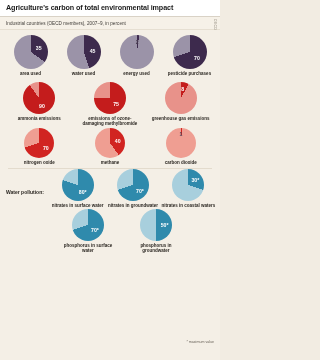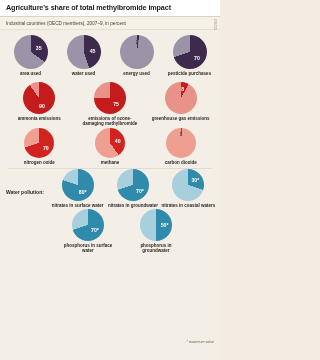--- a/index.html
+++ b/index.html
@@ -128,21 +128,21 @@
     padding-left:10px;
   }
   .half-row .cell{flex:0 0 56px;}
 </style>
 </head>
 <body>
 
 <div class="infographic">
 
   <div class="title-bar">
-    <div class="title">Agriculture's share of total methylbromide impact</div>
+    <div class="title">Agriculture's carbon of total environmental impact</div>
   </div>
 
   <div class="subtitle-bar">
     <div class="subtitle">Industrial countries (OECD members), 2007–9, in percent</div>
     <div class="source-vert">OECD</div>
   </div>
 
   <div class="body">
 
     <div class="row row-1" id="row-0">

